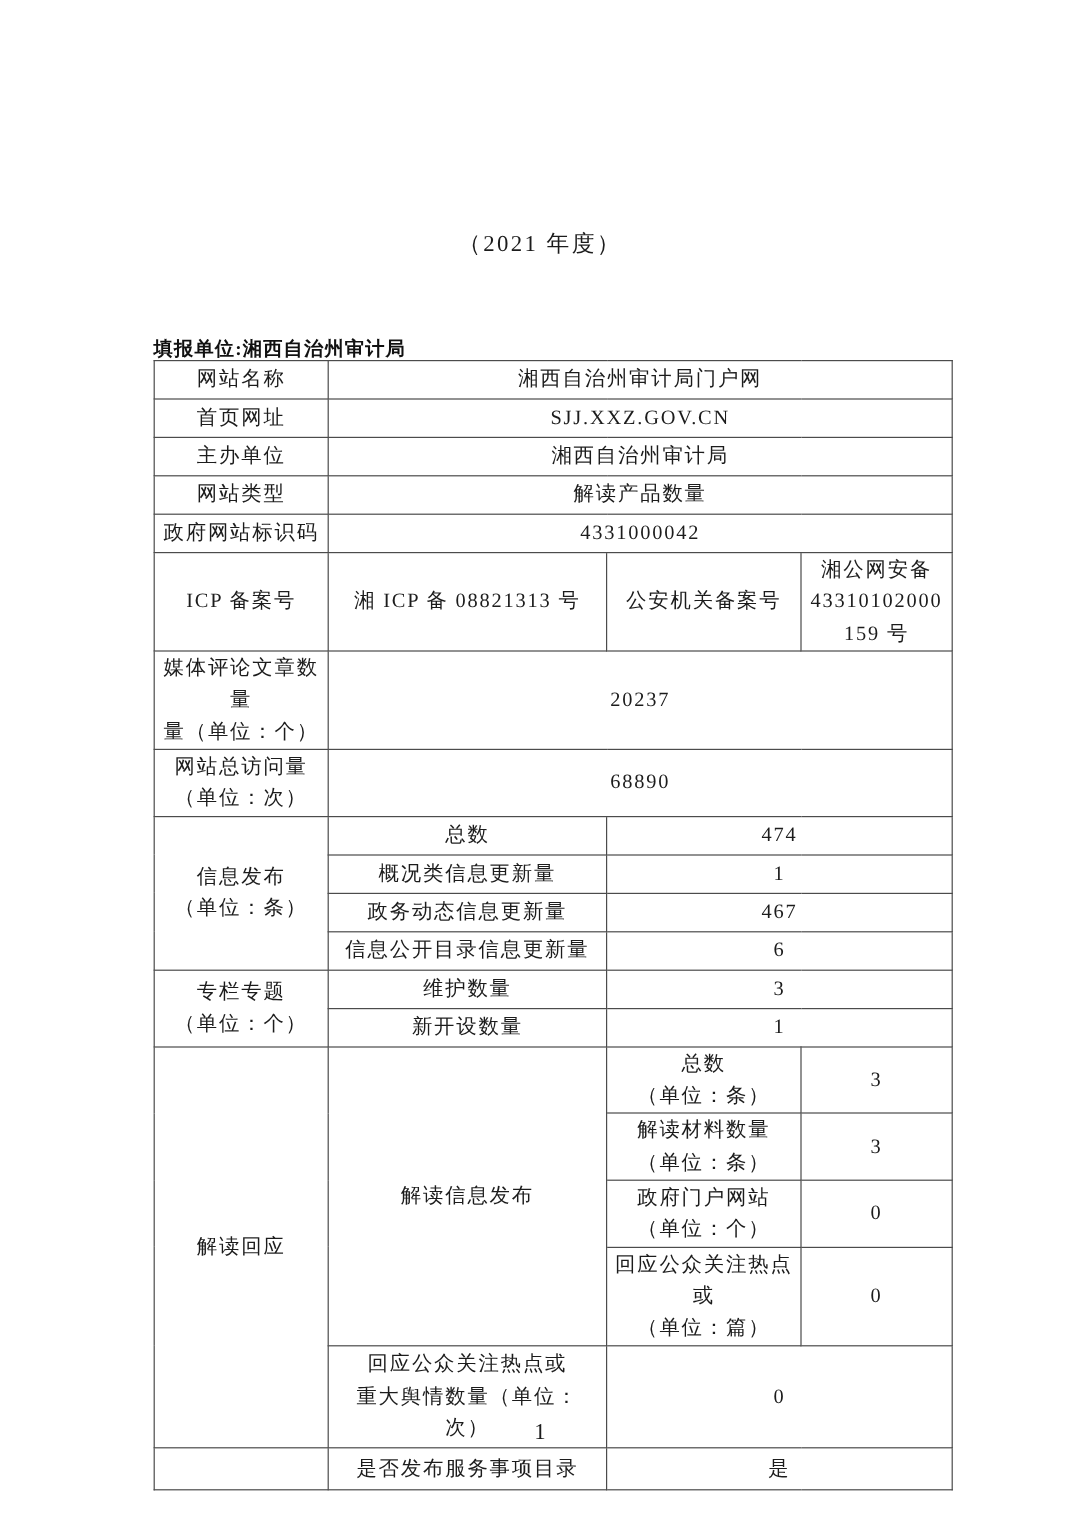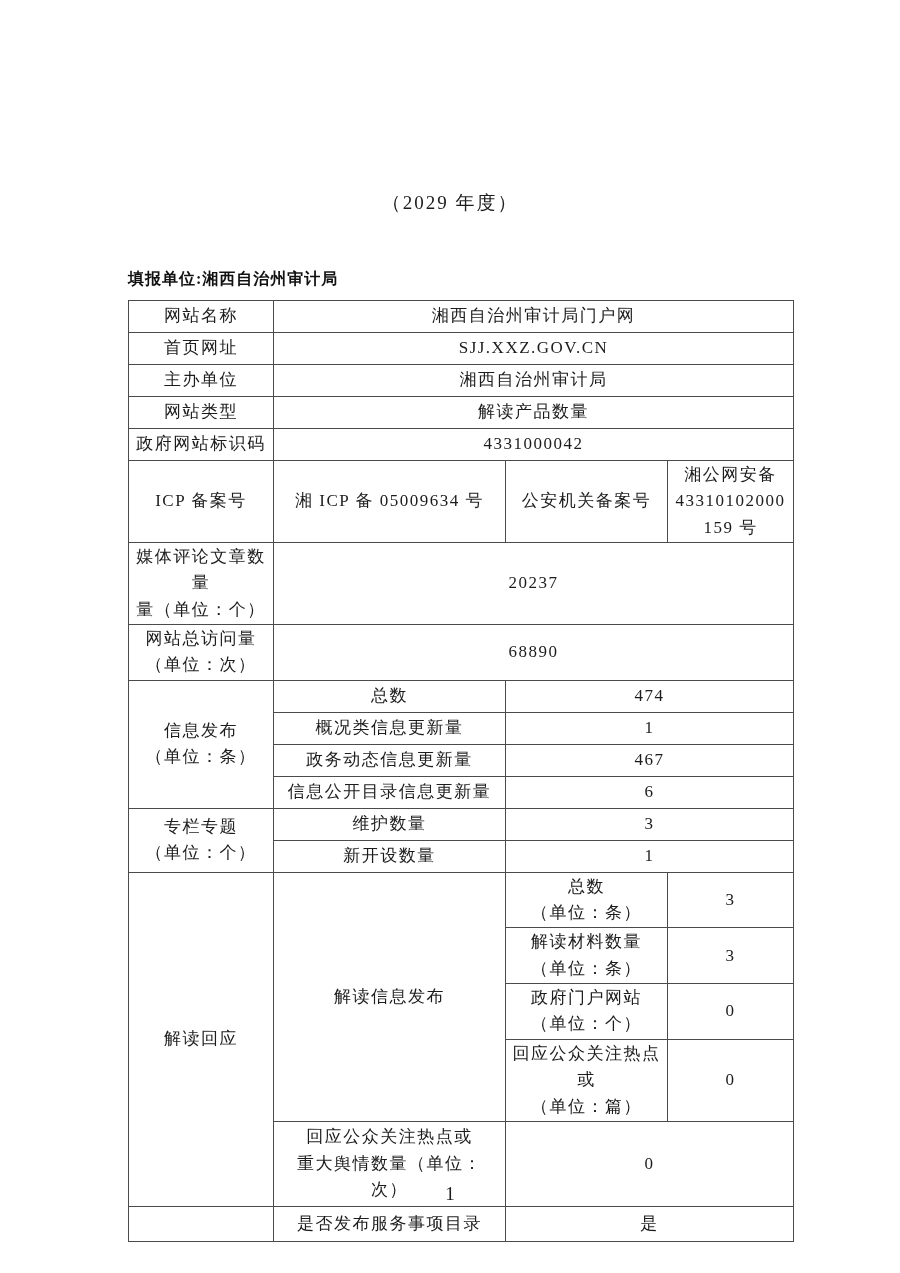--- a/index.html
+++ b/index.html
@@ -18,21 +18,21 @@
     font-family:"Liberation Sans","DejaVu Sans",sans-serif;
     font-weight:700;font-size:34px;letter-spacing:2px;
     color:#111;
   }
   .doc-subtitle{
     position:absolute;top:190px;left:0;width:900px;
     text-align:center;
     font-size:19px;letter-spacing:2px;
   }
   .reporting-unit{
-    position:absolute;top:269px;left:128px;
+    position:absolute;top:281px;left:128px;
     font-size:16px;font-weight:700;letter-spacing:1px;
     color:#111;
   }
   table.report{
     position:absolute;top:300px;left:128px;
     width:665px;
     border-collapse:collapse;
     table-layout:fixed;
   }
   table.report td{
@@ -56,21 +56,21 @@
   .page-number{
     position:absolute;top:1183px;left:0;width:900px;
     text-align:center;font-size:19px;
   }
 </style>
 </head>
 <body>
 
 <div class="page">
 
-  <div class="doc-subtitle">（2029 年度）</div>
+  <div class="doc-subtitle">（2021 年度）</div>
   <div class="reporting-unit">填报单位:湘西自治州审计局</div>
 
   <table class="report">
     <colgroup>
       <col style="width:145px">
         <col style="width:232px">
         <col style="width:162px">
         <col style="width:126px">
     </colgroup>
     <tbody>
@@ -89,21 +89,21 @@
       <tr class="rh32">
         <td>网站类型</td>
         <td colspan="3">解读产品数量</td>
       </tr>
       <tr class="rh32">
         <td>政府网站标识码</td>
         <td colspan="3">4331000042</td>
       </tr>
       <tr class="rh82">
         <td>ICP 备案号</td>
-        <td>湘 ICP 备 05009634 号</td>
+        <td>湘 ICP 备 08821313 号</td>
         <td>公安机关备案号</td>
         <td>湘公网安备
 43310102000
 159 号</td>
       </tr>
       <tr class="rh55">
         <td>媒体评论文章数量
 量（单位：个）</td>
         <td colspan="3">20237</td>
       </tr>

